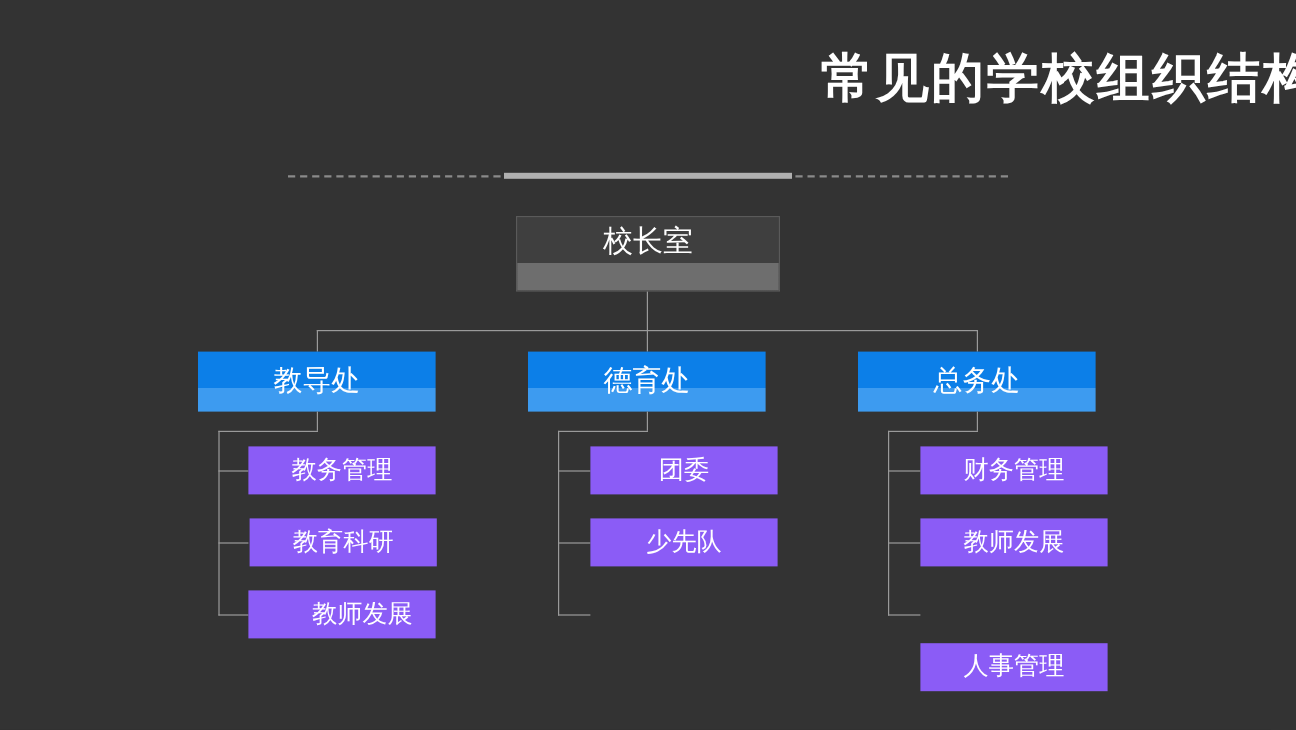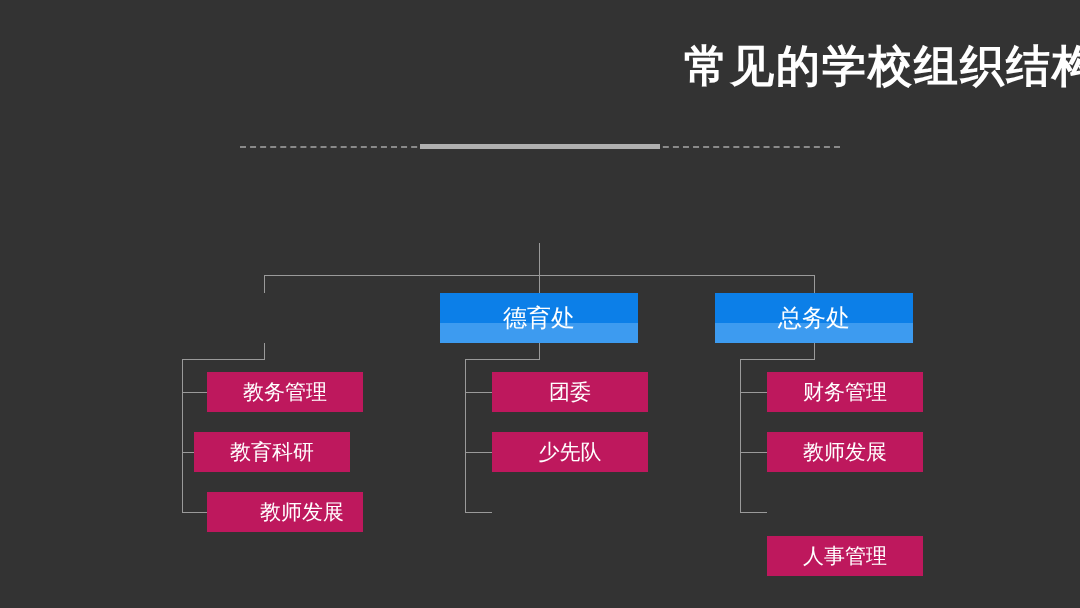--- a/index.html
+++ b/index.html
@@ -91,21 +91,21 @@
     height: 50px;
     background: linear-gradient(to bottom, #0c7fe8 0%, #0c7fe8 60%, #3d9bf0 60%, #3d9bf0 100%);
     font-size: 24px;
     line-height: 50px;
   }
 
   
   .node-leaf {
     width: 156px;
     height: 40px;
-    background: #be185d;
+    background: #8b5cf6;
     font-size: 21px;
     line-height: 40px;
   }
 
   
   .line {
     position: absolute;
     background: #9a9a9a;
   }
   .vline { width: 1px; }
@@ -116,40 +116,42 @@
 
 <div id="slide">
 
   <div class="title">常见的学校组织结构</div>
 
   <div class="divider">
     <div class="divider-dash"></div>
     <div class="divider-solid"></div>
   </div>
 
+  <div class="node node-root">校长室</div>
 
   <div class="line vline" style="left:539px; top:243px; height:32px;"></div>
 
   <div class="line hline" style="left:264px; top:275px; width:551px;"></div>
 
   <div class="line vline" style="left:264px; top:275px; height:18px;"></div>
   <div class="line vline" style="left:539px; top:275px; height:18px;"></div>
   <div class="line vline" style="left:814px; top:275px; height:18px;"></div>
 
+  <div class="node node-l2" style="left:165px; top:293px;">教导处</div>
 
   <div class="line vline" style="left:264px; top:343px; height:16px;"></div>
   <div class="line hline" style="left:182px; top:359px; width:83px;"></div>
   <div class="line vline" style="left:182px; top:359px; height:154px;"></div>
 
   <div class="line hline" style="left:182px; top:392px; width:25px;"></div>
   <div class="line hline" style="left:182px; top:452px; width:25px;"></div>
   <div class="line hline" style="left:182px; top:512px; width:25px;"></div>
 
   <div class="node node-leaf" style="left:207px; top:372px;">教务管理</div>
-  <div class="node node-leaf" style="left:194px; top:432px;">教育科研</div>
+  <div class="node node-leaf" style="left:208px; top:432px;">教育科研</div>
   <div class="node node-leaf" style="left:207px; top:492px;padding-left:34px;">教师发展</div>
 
   <div class="node node-l2" style="left:440px; top:293px;">德育处</div>
 
   <div class="line vline" style="left:539px; top:343px; height:16px;"></div>
   <div class="line hline" style="left:465px; top:359px; width:75px;"></div>
   <div class="line vline" style="left:465px; top:359px; height:154px;"></div>
   <div class="line hline" style="left:465px; top:392px; width:27px;"></div>
   <div class="line hline" style="left:465px; top:452px; width:27px;"></div>
   <div class="line hline" style="left:465px; top:512px; width:27px;"></div>

